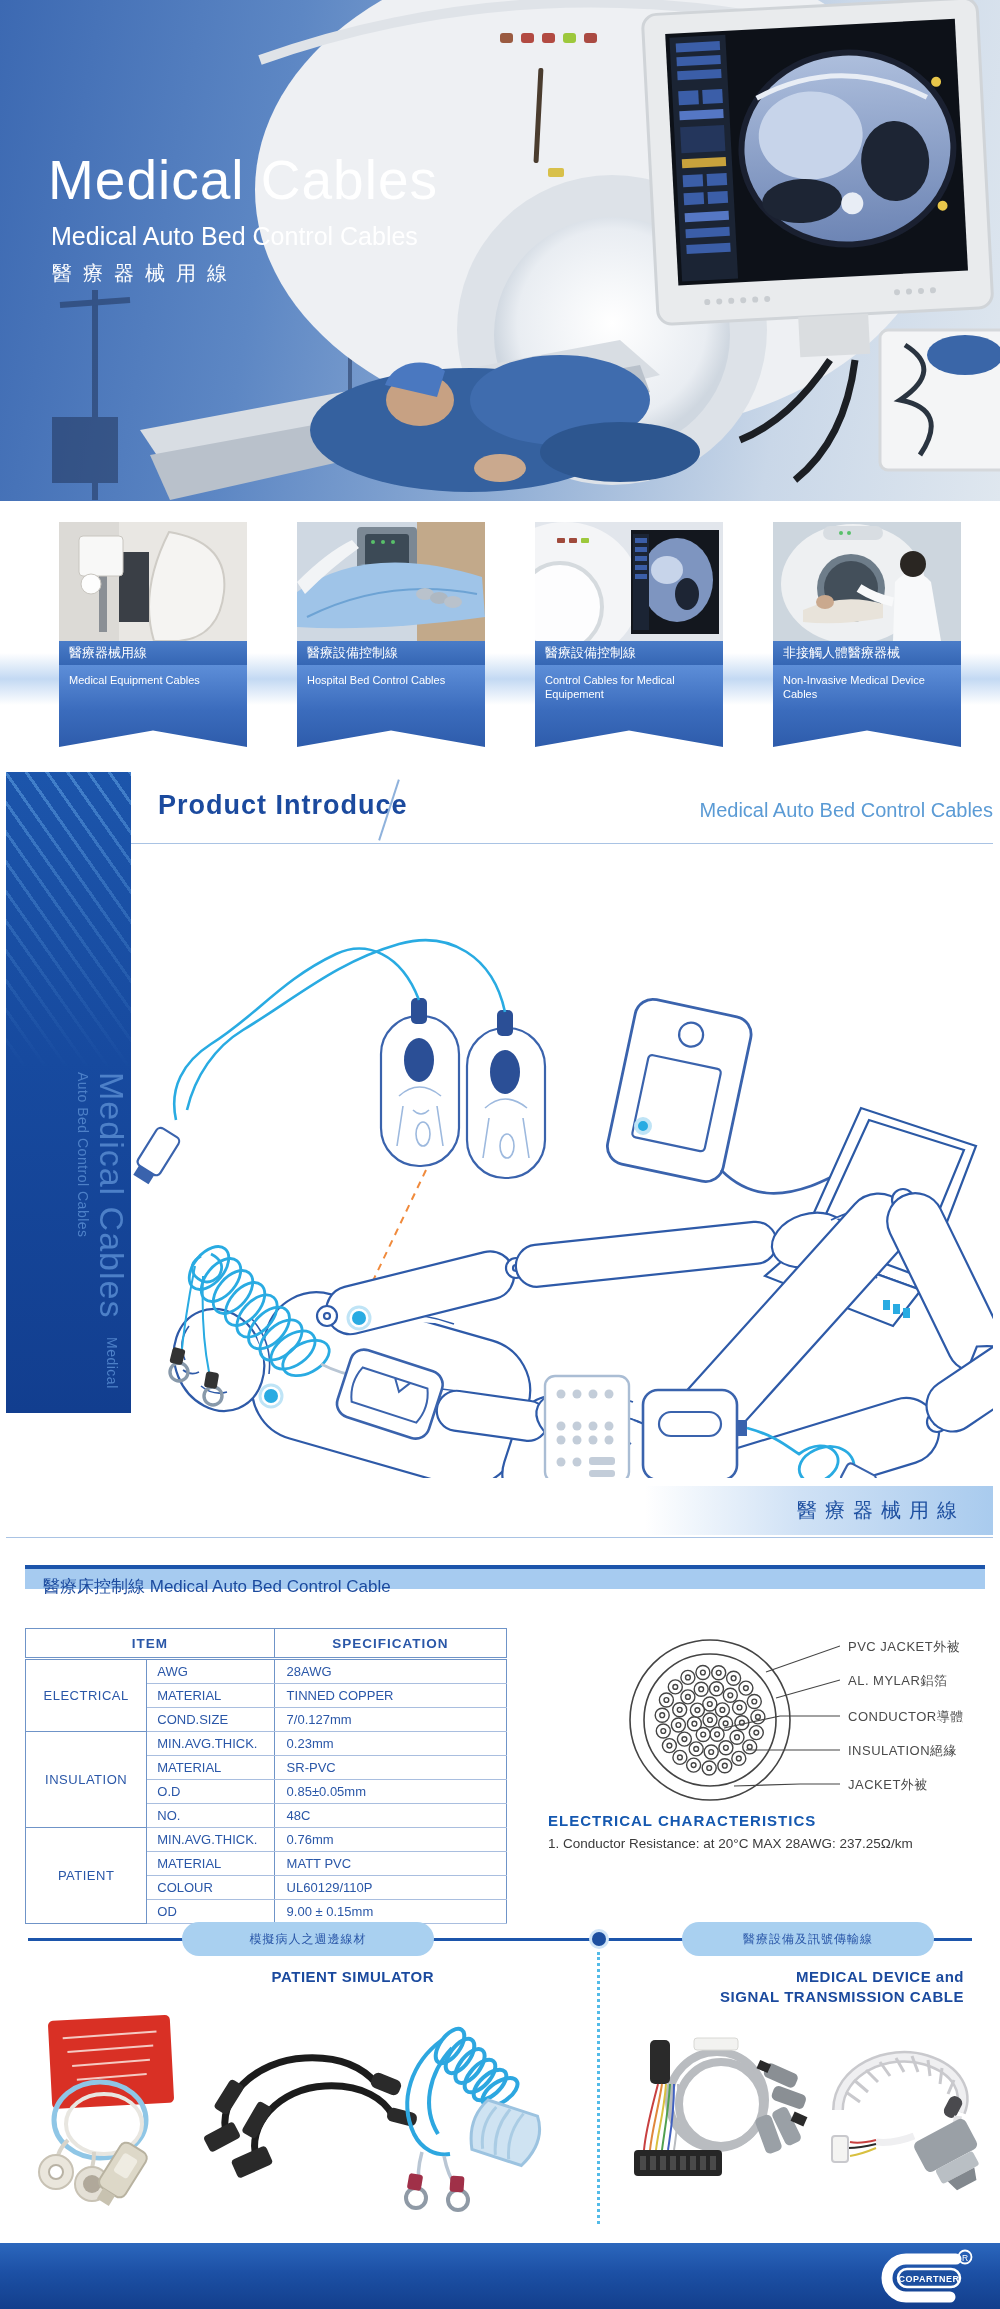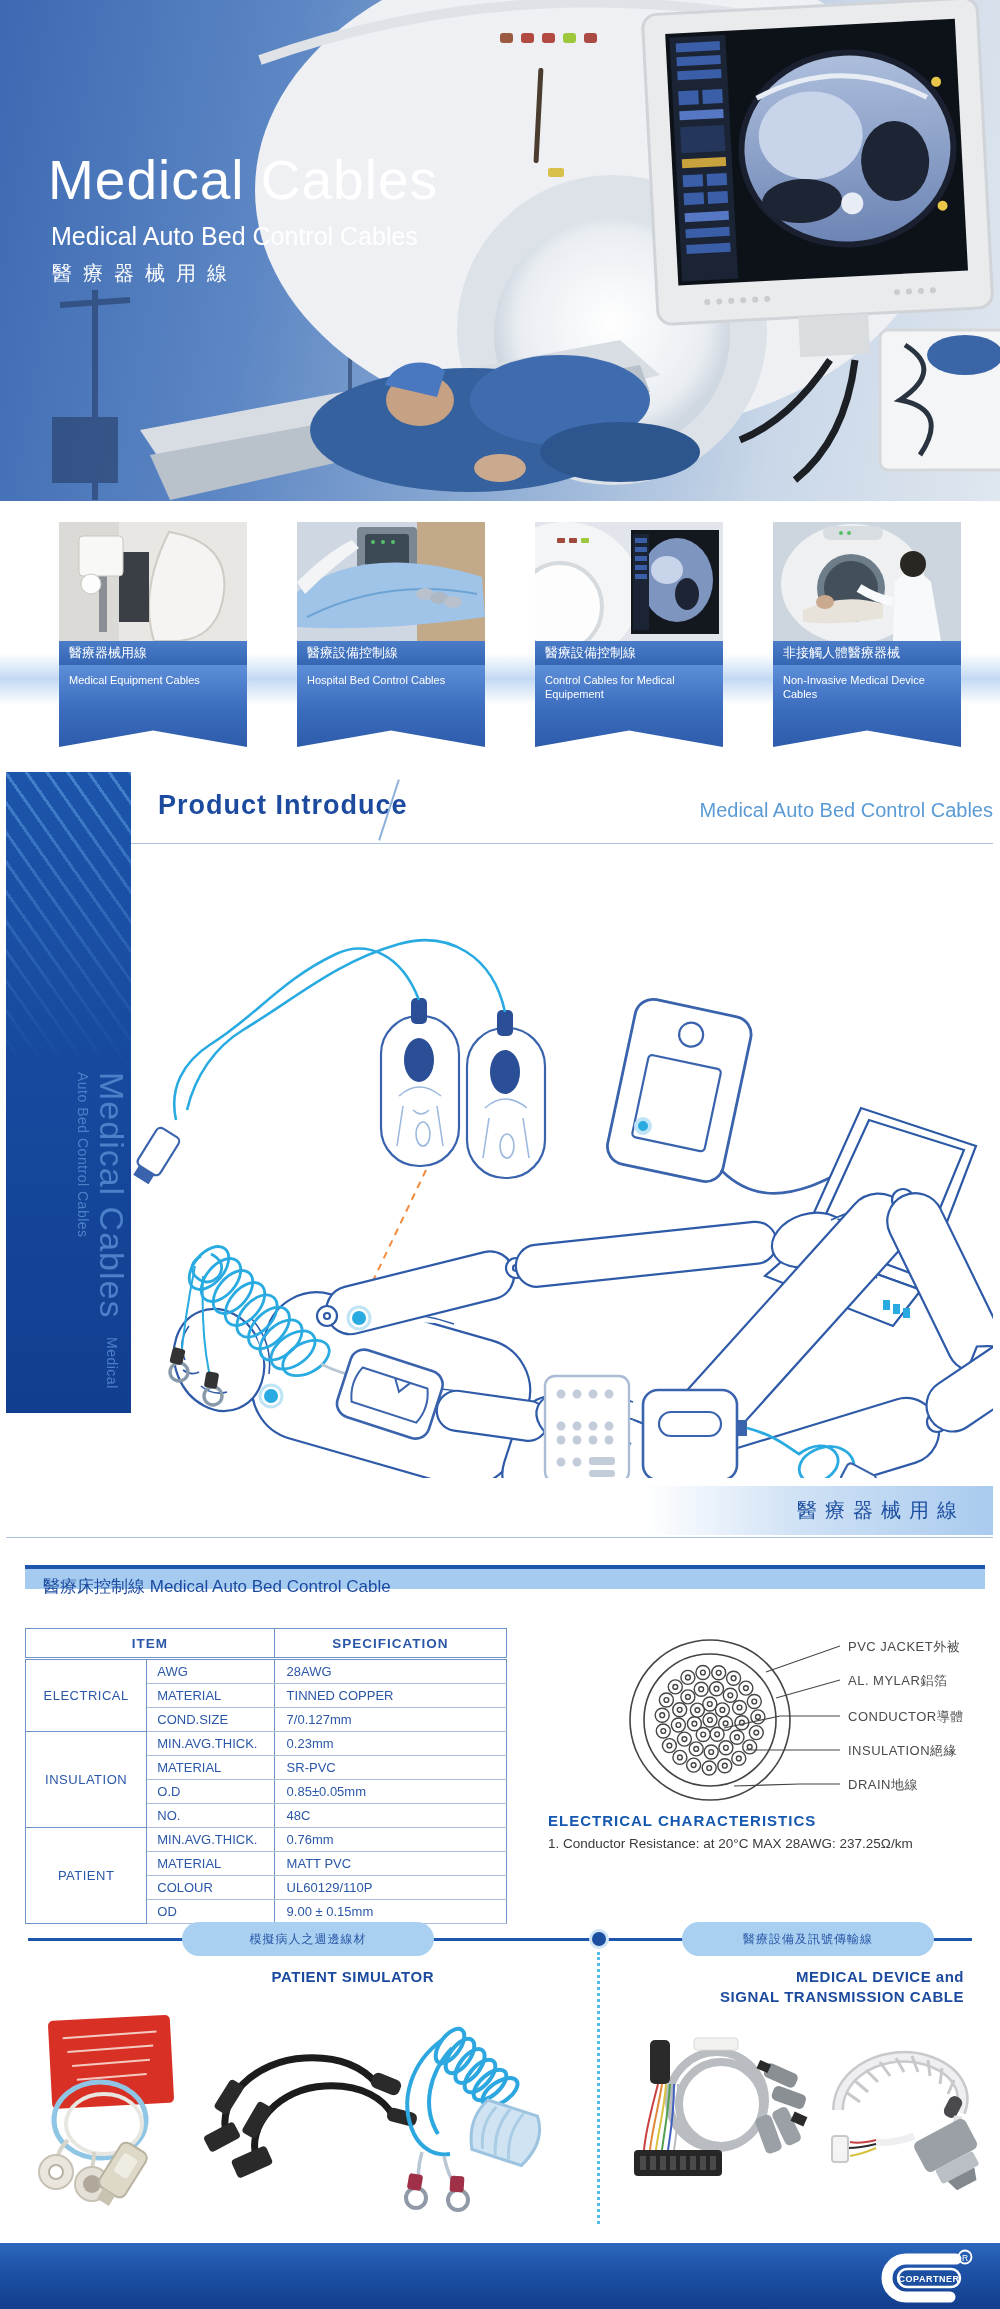--- a/index.html
+++ b/index.html
@@ -643,21 +643,21 @@
       <polyline points="124,100 180,88 240,88"></polyline>
       <polyline points="146,122 240,122"></polyline>
       <polyline points="134,158 200,156 240,156"></polyline>
     </g>
   </g>
 </svg>
 <div class="abs diag-label" style="left:848px;top:1638px">PVC JACKET外被</div>
 <div class="abs diag-label" style="left:848px;top:1672px">AL. MYLAR鋁箔</div>
 <div class="abs diag-label" style="left:848px;top:1708px">CONDUCTOR導體</div>
 <div class="abs diag-label" style="left:848px;top:1742px">INSULATION絕緣</div>
-<div class="abs diag-label" style="left:848px;top:1776px">DRAIN地線</div>
+<div class="abs diag-label" style="left:848px;top:1776px">JACKET外被</div>
 
 <div class="abs elec-title">ELECTRICAL  CHARACTERISTICS</div>
 <div class="abs elec-note">1. Conductor Resistance:  at 20°C MAX 28AWG: 237.25Ω/km</div>
 
 <div class="abs bot-line"></div>
 <div class="abs pill" style="left:182px">模擬病人之週邊線材</div>
 <div class="abs pill" style="left:682px">醫療設備及訊號傳輸線</div>
 <div class="abs bot-dot"></div>
 <div class="abs bot-divider"></div>
 <div class="abs bot-sub" style="left:182px;top:1968px;width:252px">PATIENT SIMULATOR</div>

